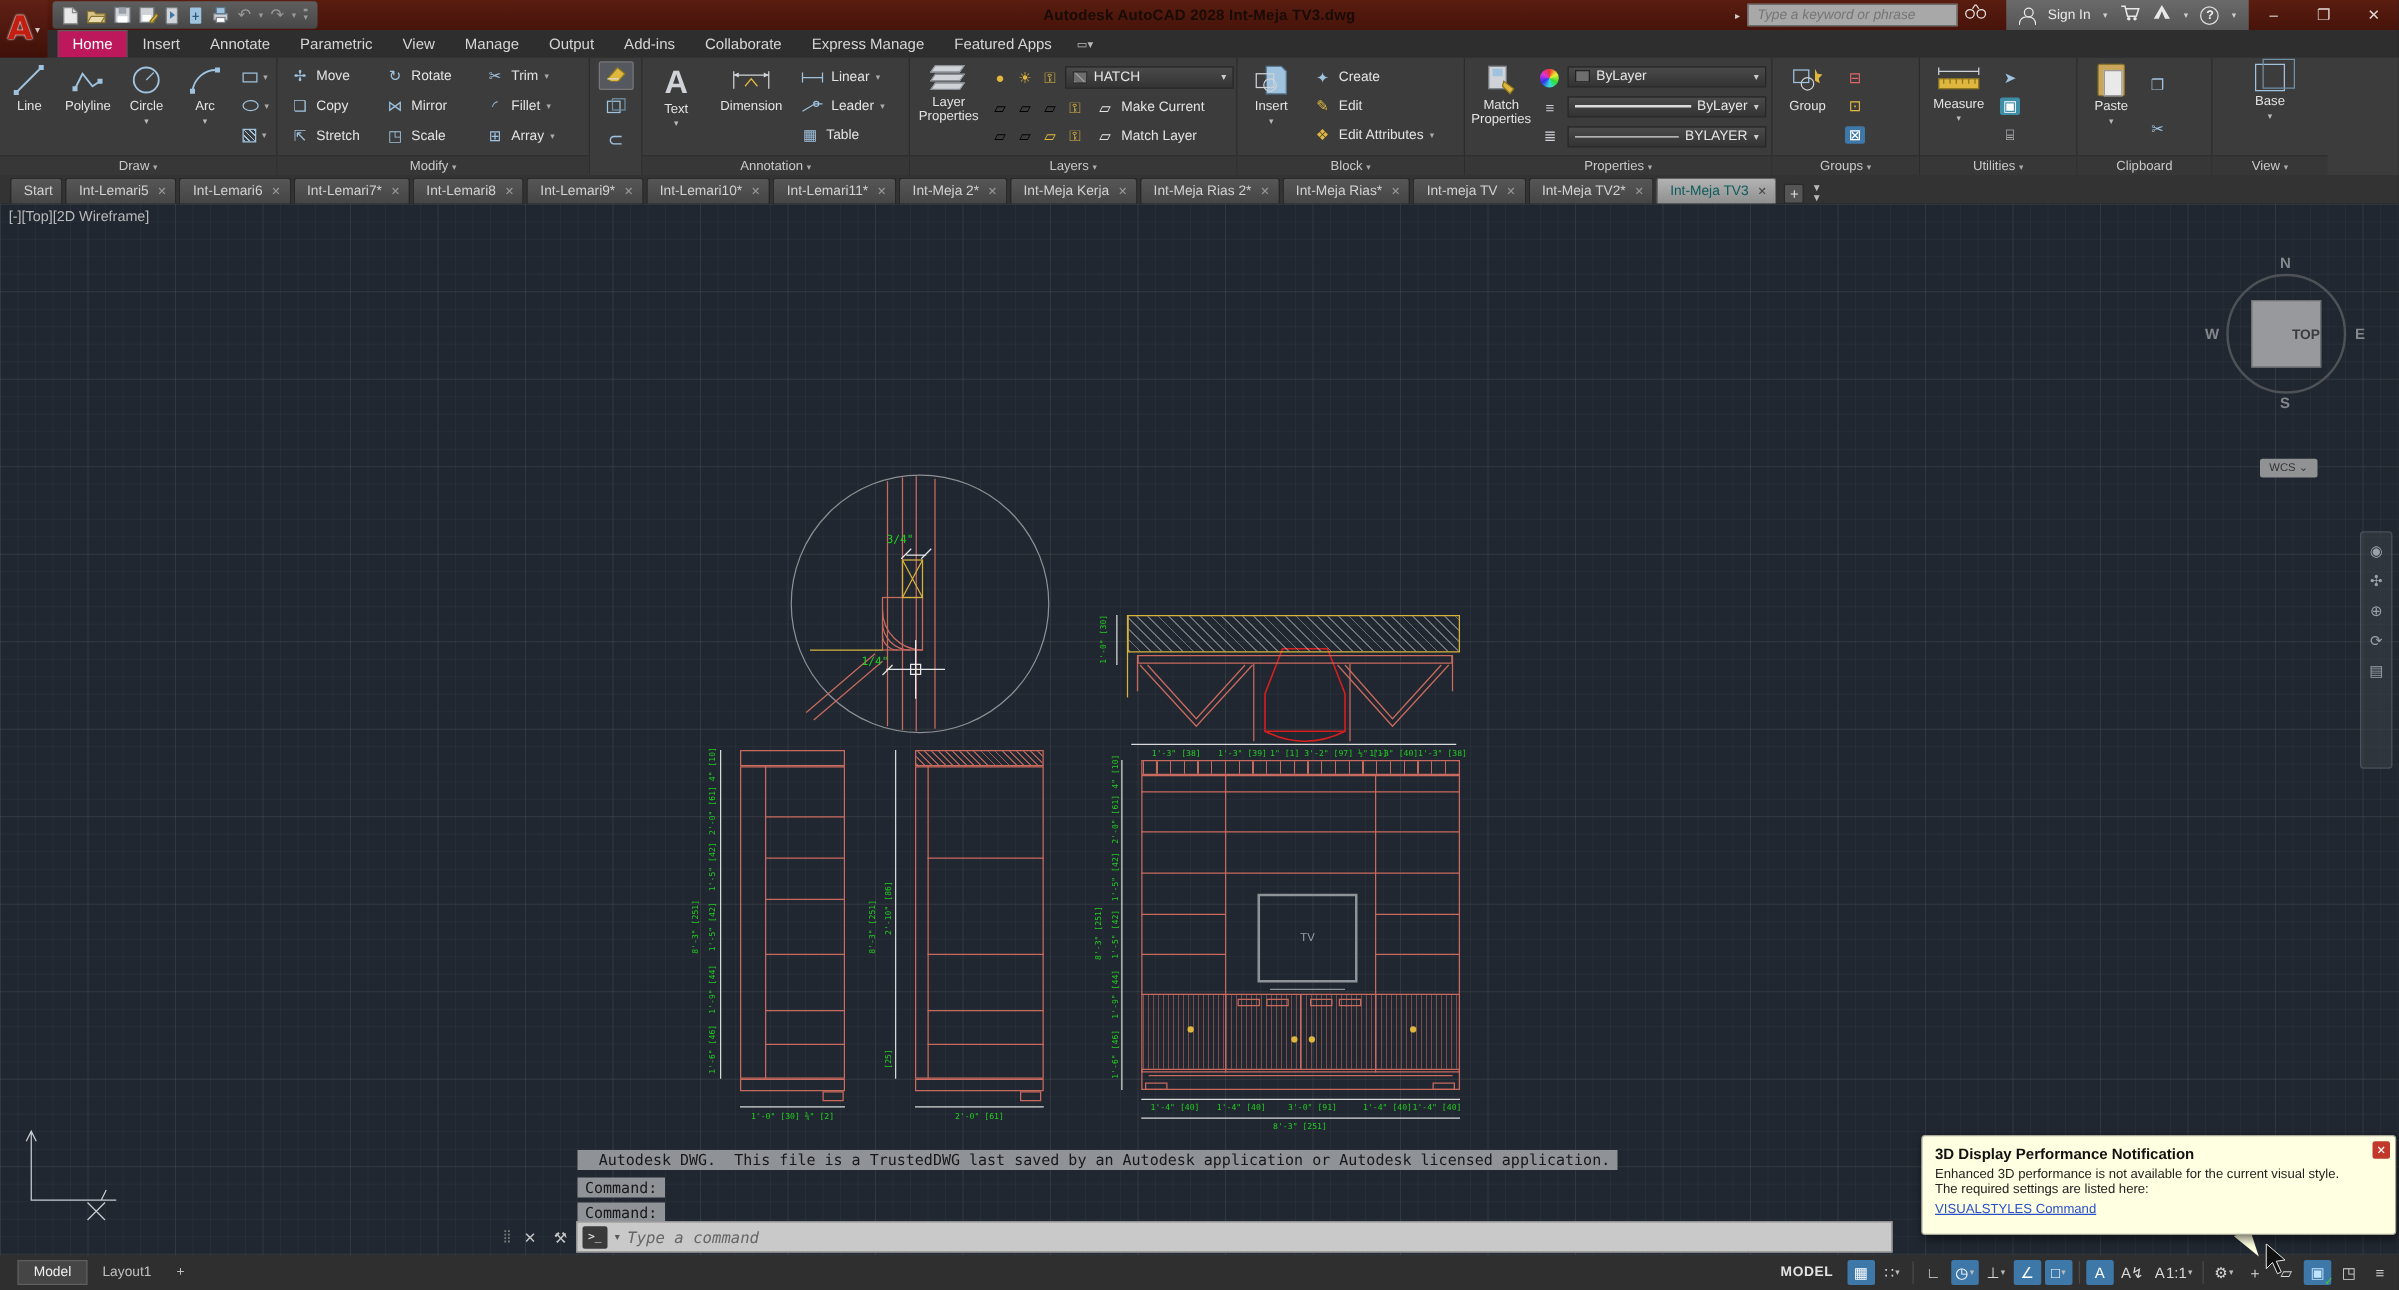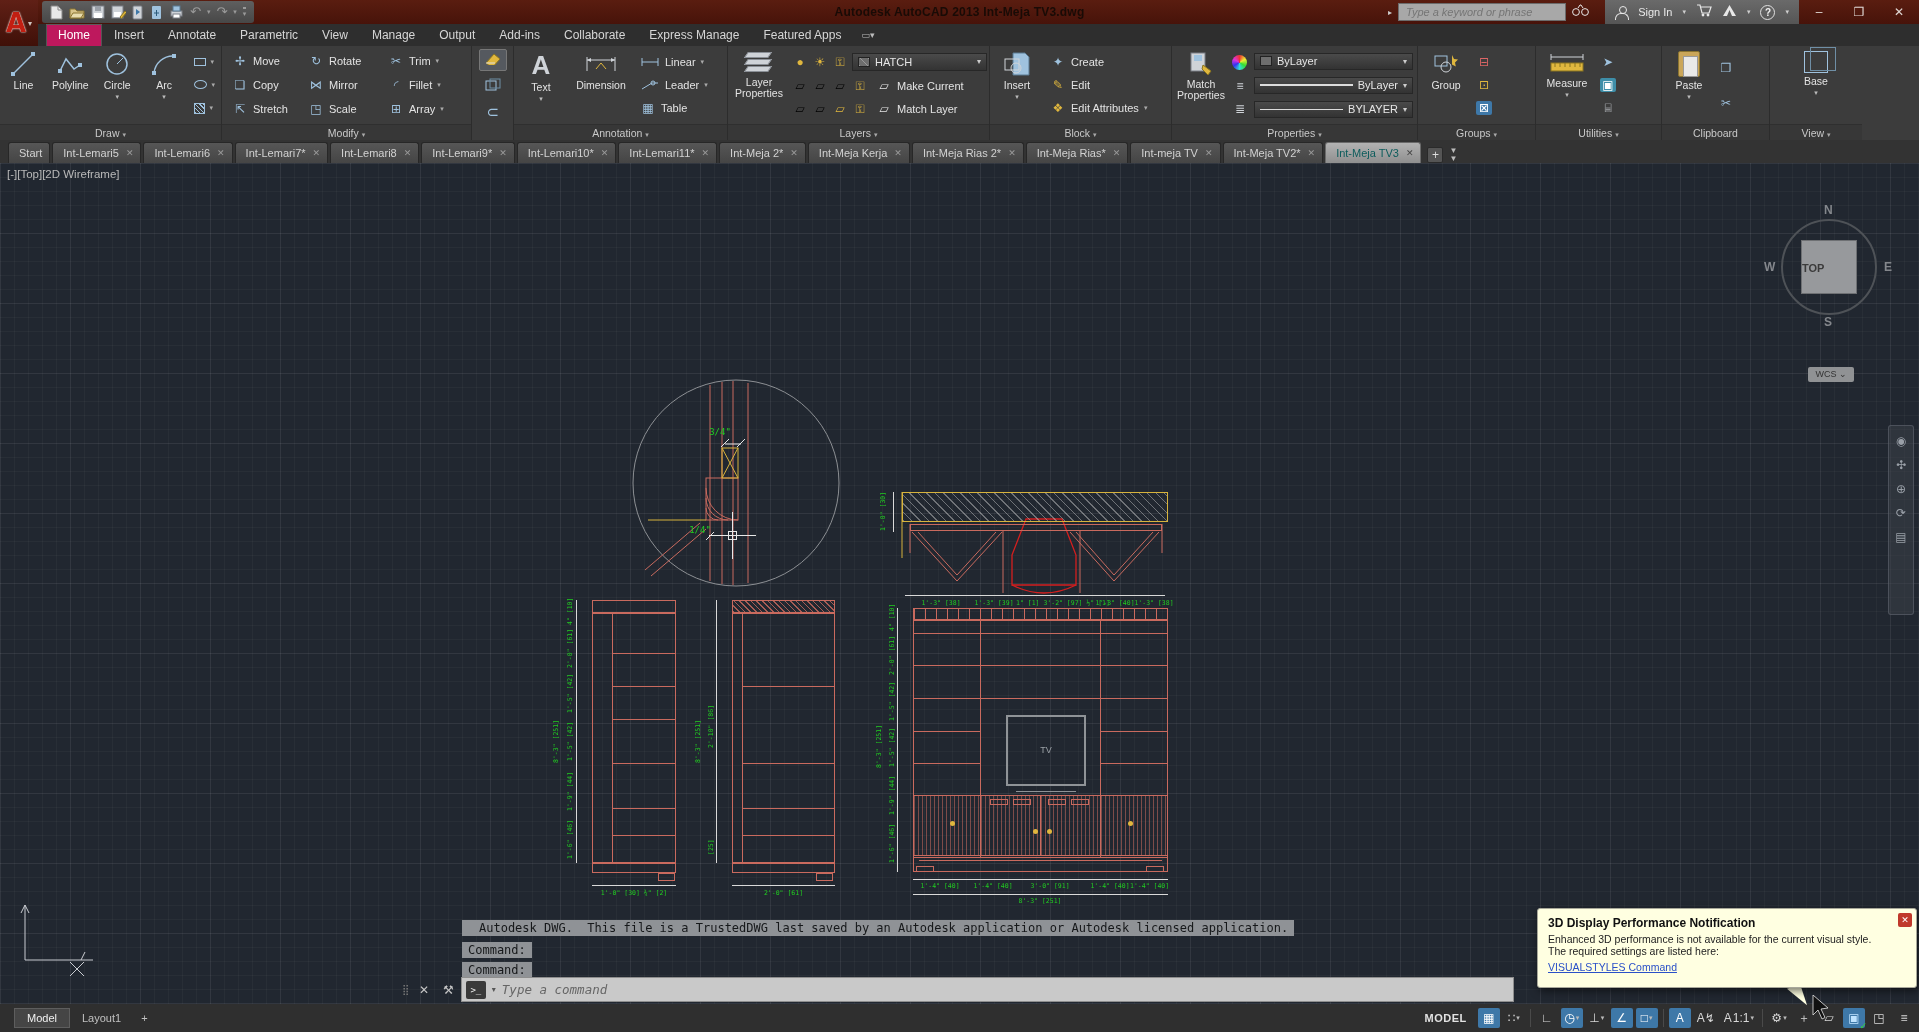--- a/index.html
+++ b/index.html
@@ -116,21 +116,21 @@
   #tvbox { position:absolute; left:1006px; top:552px; width:80px; height:71px; border:2px solid #8f9397; }
   #tv-label { position:absolute; left:1006px; top:582px; width:80px; text-align:center; color:#9aa0a6; font-size:9px; }
   
   #ch-h { position:absolute; left:709px; top:372px; width:47px; height:1px; background:#e8e8e8; }
   #ch-v { position:absolute; left:732px; top:349px; width:1px; height:47px; background:#e8e8e8; }
   #ch-box { position:absolute; left:728px; top:368px; width:9px; height:9px; border:1px solid #e8e8e8; }
   
   #vc-ring { position:absolute; left:1781px; top:56px; width:96px; height:96px; border:2px solid #4e5257; border-radius:50%; }
   .vc-letter { position:absolute; color:#84878c; font-size:12px; font-weight:bold; cursor:pointer; }
   #vc-top { position:absolute; left:1801px; top:77px; width:56px; height:54px; background:#97999c;
-    border:1px solid #6e7073; color:#3b3b3b; font-size:11px; font-weight:bold; text-align:left; line-height:54px; cursor:pointer; }
+    border:1px solid #6e7073; color:#3b3b3b; font-size:11px; font-weight:bold; text-align:right; line-height:54px; cursor:pointer; }
   #wcs { position:absolute; left:1808px; top:204px; width:46px; height:15px; background:#909294; border-radius:2px;
     color:#333; font-size:9px; text-align:center; line-height:15px; cursor:pointer; }
   
   #navbar { position:absolute; left:1888px; top:262px; width:26px; height:190px; background:rgba(60,65,73,.55);
     border:1px solid rgba(120,126,134,.4); border-radius:3px; display:flex; flex-direction:column; align-items:center;
     gap:10px; padding-top:8px; color:#9aa0a8; font-size:12px; }
   #navbar span { cursor:pointer; }
   
   .cmd-badge { position:absolute; background:#8f9296; color:#16181a; font-family:"DejaVu Sans Mono",monospace;
     font-size:12px; padding:1px 6px; white-space:pre; }
@@ -220,21 +220,21 @@
           <rect x="4" y="1" width="7" height="5" fill="#9fc2de" stroke="#5a7a92"></rect>
           <rect x="4" y="9" width="7" height="4" fill="#fff" stroke="#7a7f86"></rect>
         </svg>
       </span>
     <span class="qat-glyph">↶</span>
       <span class="qat-caret">▾</span>
     <span class="qat-glyph">↷</span>
       <span class="qat-caret">▾</span>
     <span class="qat-caret" style="border-top:2px solid #9a9a9a;padding-top:1px;">▾</span>
   </div>
-  <div id="title-text">Autodesk AutoCAD 2013   Int-Meja TV3.dwg</div>
+  <div id="title-text">Autodesk AutoCAD 2028   Int-Meja TV3.dwg</div>
   <div id="search-zone">
     <span style="color:#cfcfcf;font-size:8px;">▸</span>
     <input id="search-input" placeholder="Type a keyword or phrase" style="">
     <span><svg width="17" height="13">
           <circle cx="4" cy="8" r="3.4" fill="none" stroke="#e8e8e8"></circle>
           <circle cx="13" cy="8" r="3.4" fill="none" stroke="#e8e8e8"></circle>
           <path d="M6 4l2-3h1l2 3" fill="none" stroke="#e8e8e8"></path>
         </svg></span>
   </div>
   <div id="account-zone">

